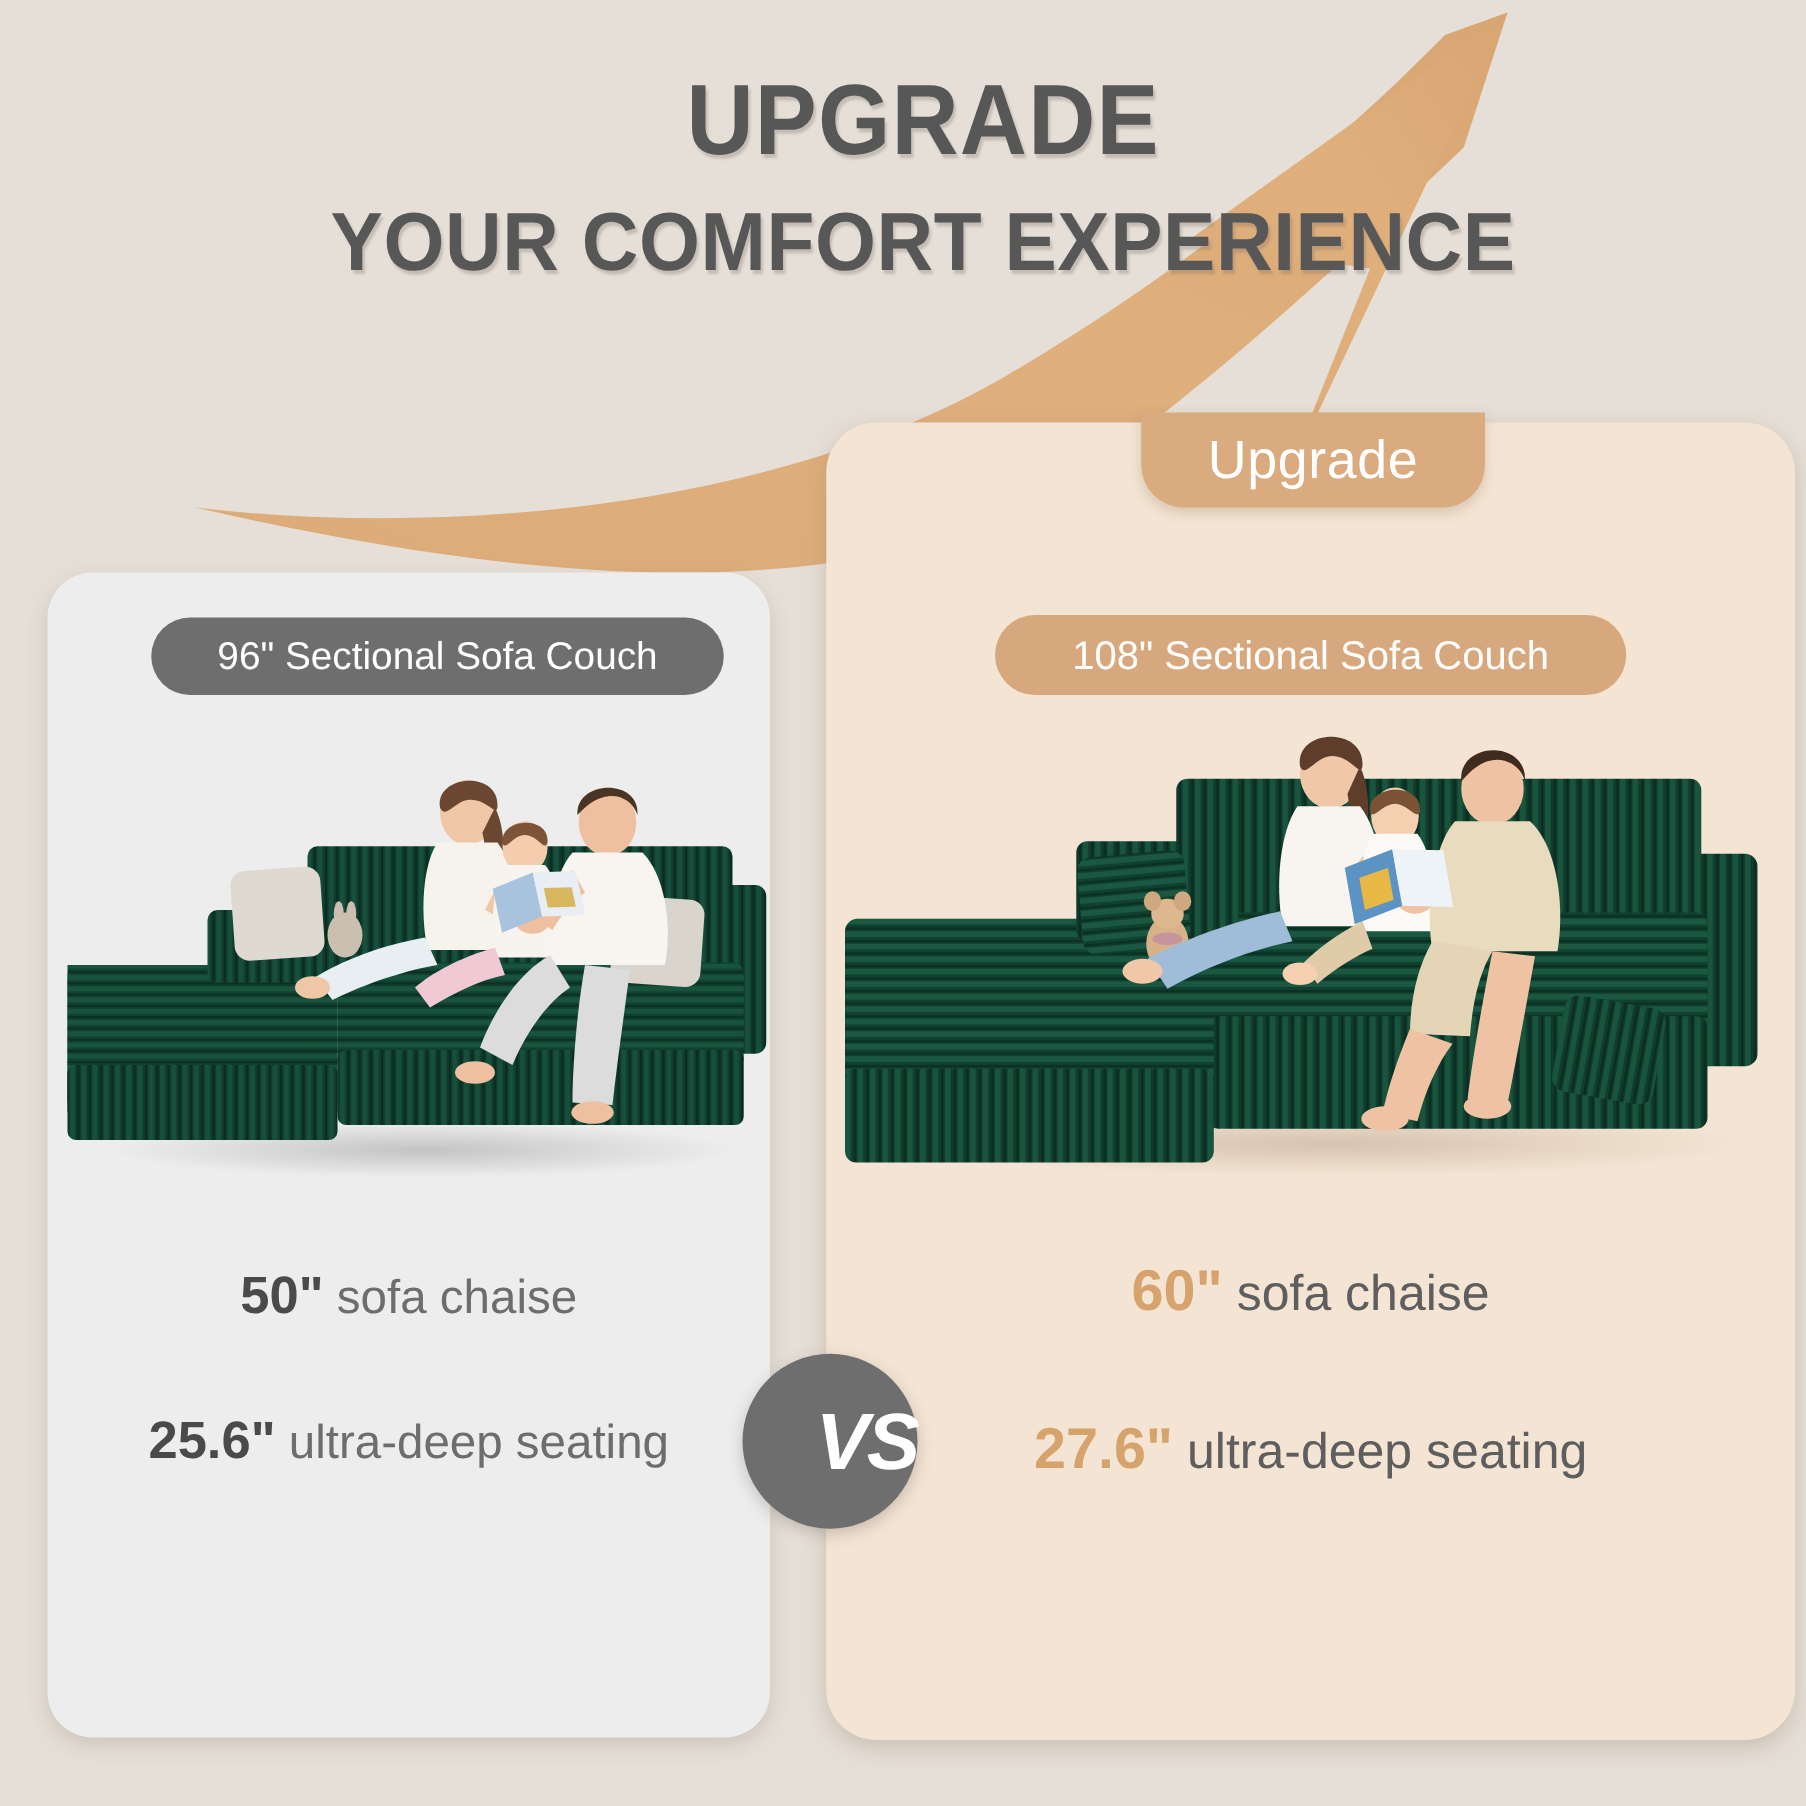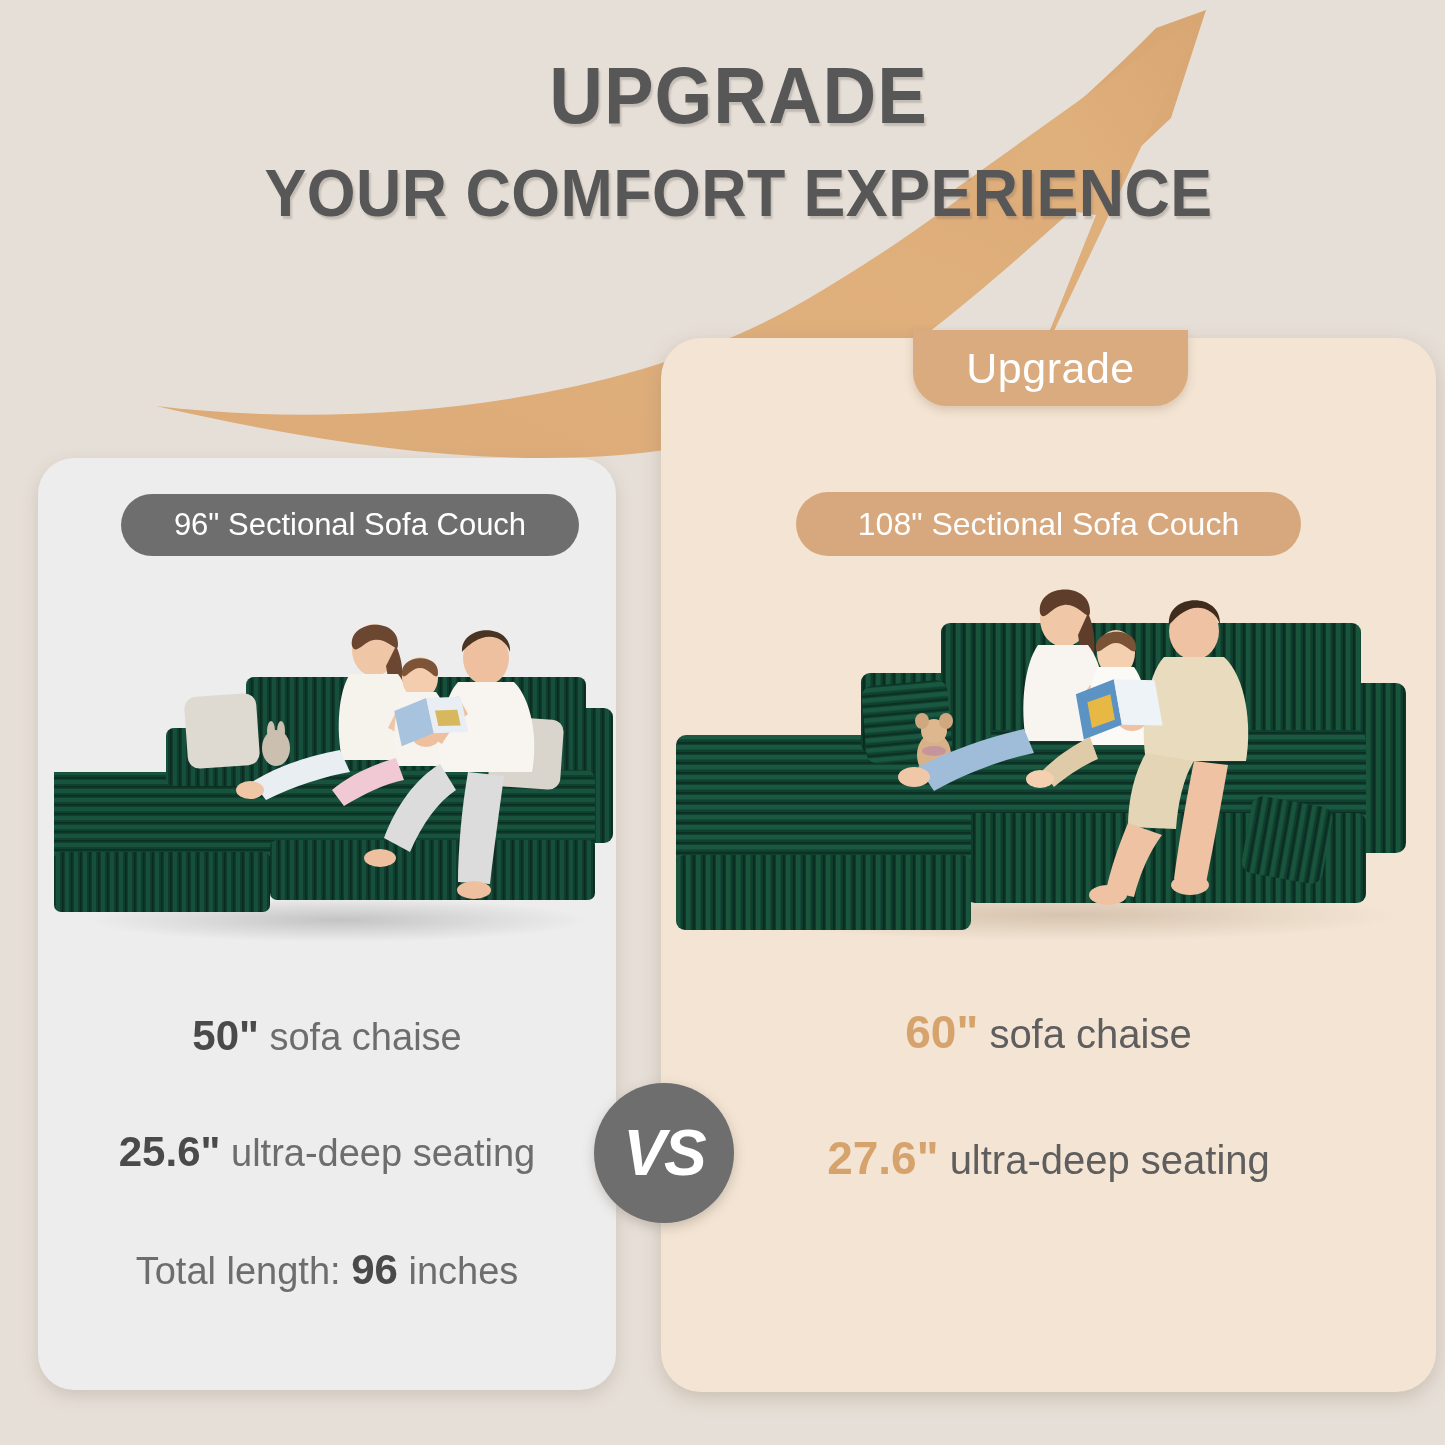--- a/index.html
+++ b/index.html
@@ -195,21 +195,21 @@
     position: absolute;
     z-index: 6;
     left: 578px;
     top: 1083px;
     width: 140px;
     height: 140px;
     border-radius: 50%;
     background: #6e6e6e;
     display: flex;
     align-items: center;
-    justify-content: center;
+    justify-content: flex-end;
     box-shadow: 0 4px 12px rgba(120,110,100,0.35);
   }
 
   .vs-circle span {
     color: #ffffff;
     font-size: 64px;
     font-weight: bold;
     font-style: italic;
     letter-spacing: -2px;
   }
@@ -340,25 +340,20 @@
 
   <div class="specs specs-left">
     <div class="spec-row r1">
       <span class="num">50"</span>
       <span>sofa chaise</span>
     </div>
     <div class="spec-row r2">
       <span class="num">25.6"</span>
       <span>ultra-deep seating</span>
     </div>
-    <div class="spec-row r3">
-      <span>Total length:</span>
-      <span class="num">96</span>
-      <span>inches</span>
-    </div>
   </div>
 
   <div class="panel panel-right"></div>
 
   <div class="upgrade-tab">
     <span>Upgrade</span>
   </div>
 
   <svg class="sofa-right" viewBox="0 0 790 390" xmlns="http://www.w3.org/2000/svg">
     <defs>

